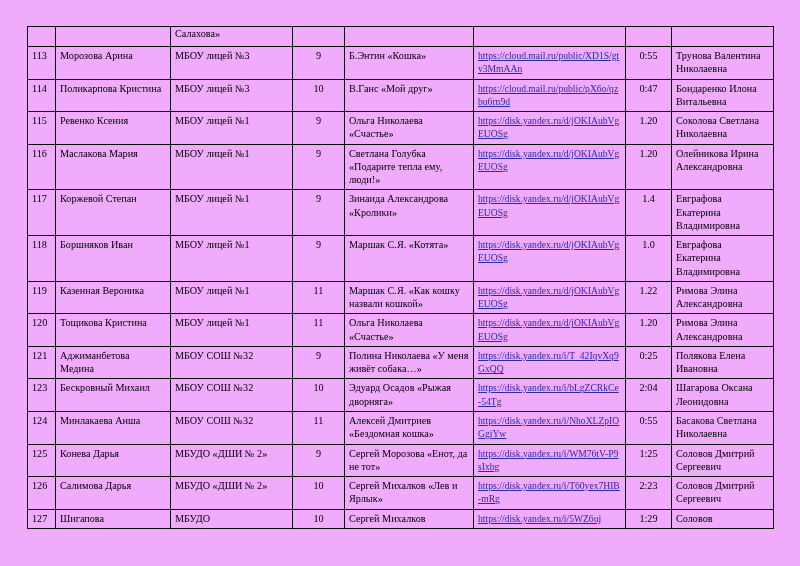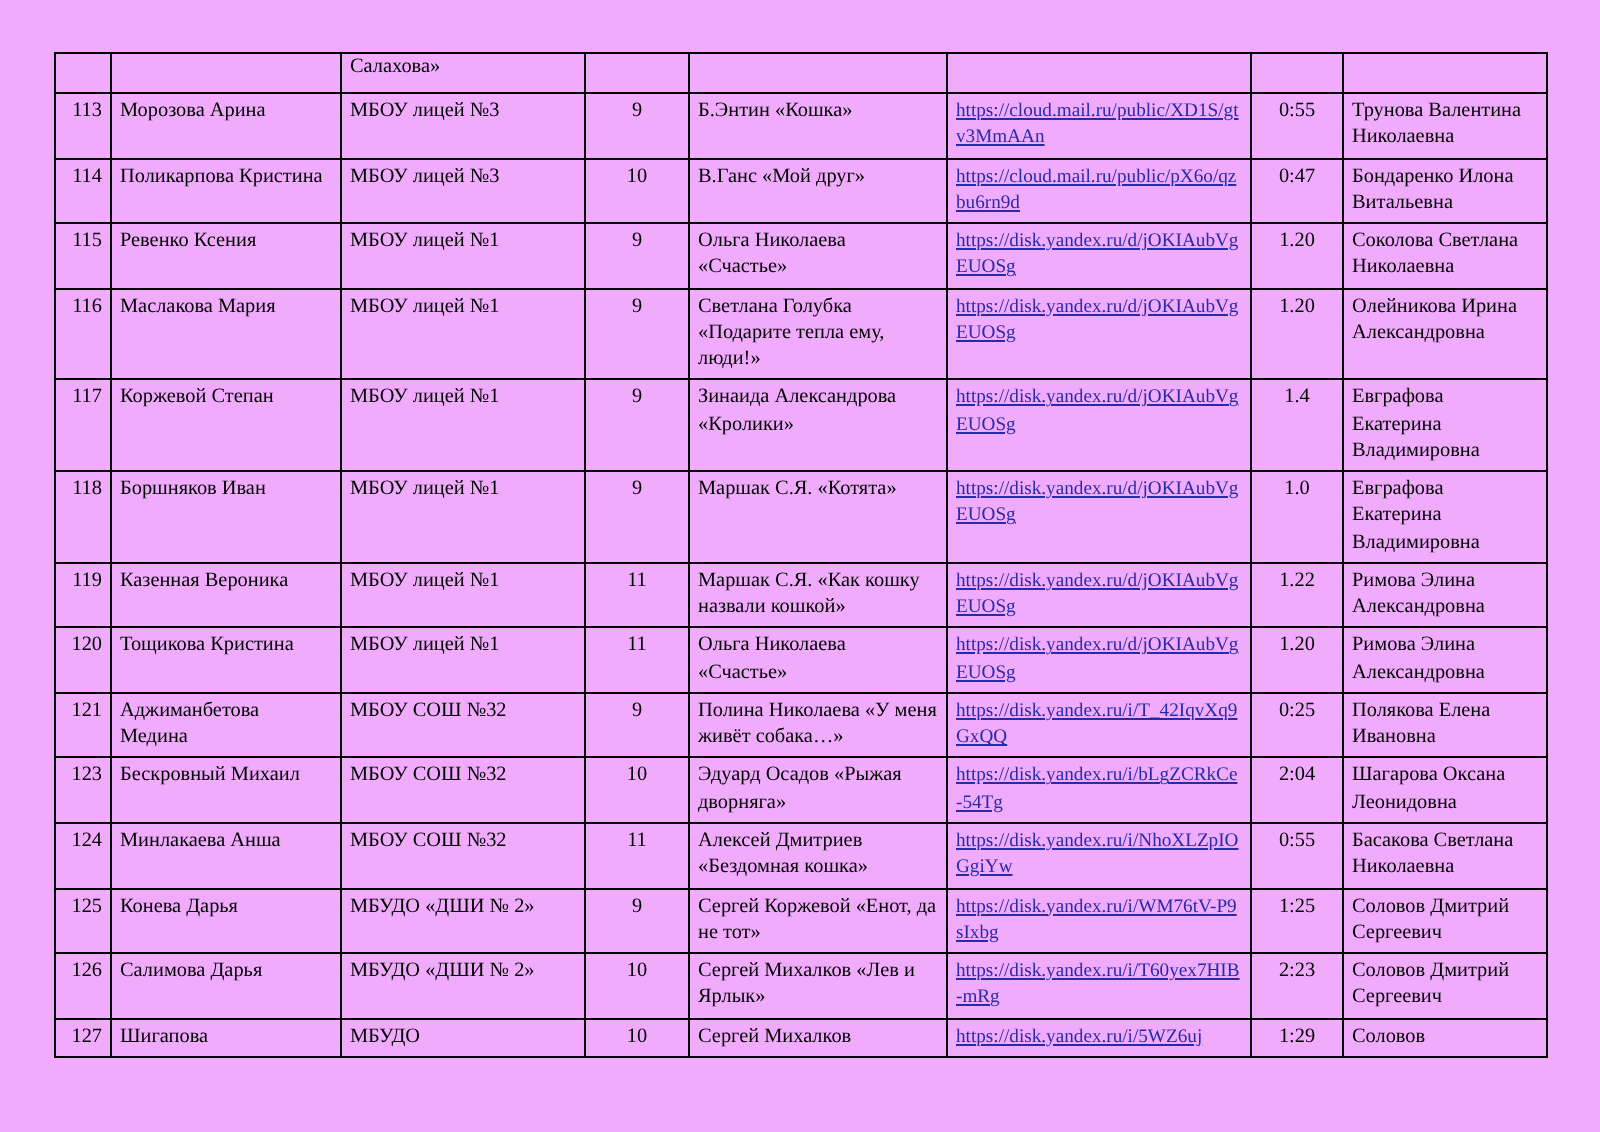--- a/index.html
+++ b/index.html
@@ -49,21 +49,21 @@
   
   col.c-num    { width: 28px; }
   col.c-name   { width: 115px; }
   col.c-school { width: 122px; }
   col.c-grade  { width: 52px; }
   col.c-work   { width: 129px; }
   col.c-link   { width: 152px; }
   col.c-dur    { width: 46px; }
   col.c-teach  { width: 102px; }
 
-  td.num   { text-align: right; padding-left: 4px; margin-left: 26px; }
+  td.num   { text-align: left; padding-left: 4px; margin-left: 26px; }
   td.grade { text-align: center; }
   td.dur   { text-align: center; }
 
   td.link {
     padding-top: 2px;
   }
 
   .url {
     color: #2a2aa8;
     text-decoration: underline;
@@ -218,21 +218,21 @@
             <td>Алексей Дмитриев «Бездомная кошка»</td>
             <td class="link"><span class="url">https://disk.yandex.ru/i/NhoXLZpIOGgiYw</span></td>
             <td class="dur">0:55</td>
             <td>Басакова Светлана Николаевна</td>
           </tr>
           <tr>
             <td class="num">125</td>
             <td>Конева Дарья</td>
             <td>МБУДО «ДШИ № 2»</td>
             <td class="grade">9</td>
-            <td>Сергей Коржевой «Енот, да не тот»</td>
+            <td>Сергей Морозова «Енот, да не тот»</td>
             <td class="link"><span class="url">https://disk.yandex.ru/i/WM76tV-P9sIxbg</span></td>
             <td class="dur">1:25</td>
             <td>Соловов Дмитрий Сергеевич</td>
           </tr>
           <tr>
             <td class="num">126</td>
             <td>Салимова Дарья</td>
             <td>МБУДО «ДШИ № 2»</td>
             <td class="grade">10</td>
             <td>Сергей Михалков «Лев и Ярлык»</td>

